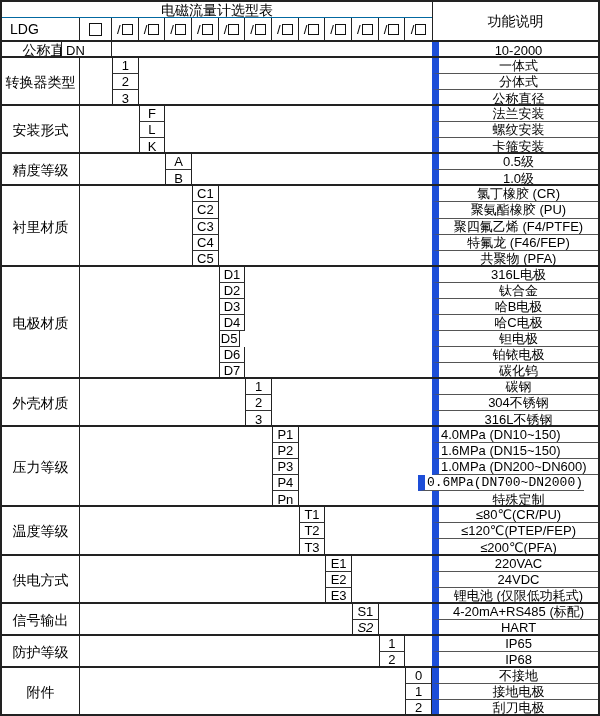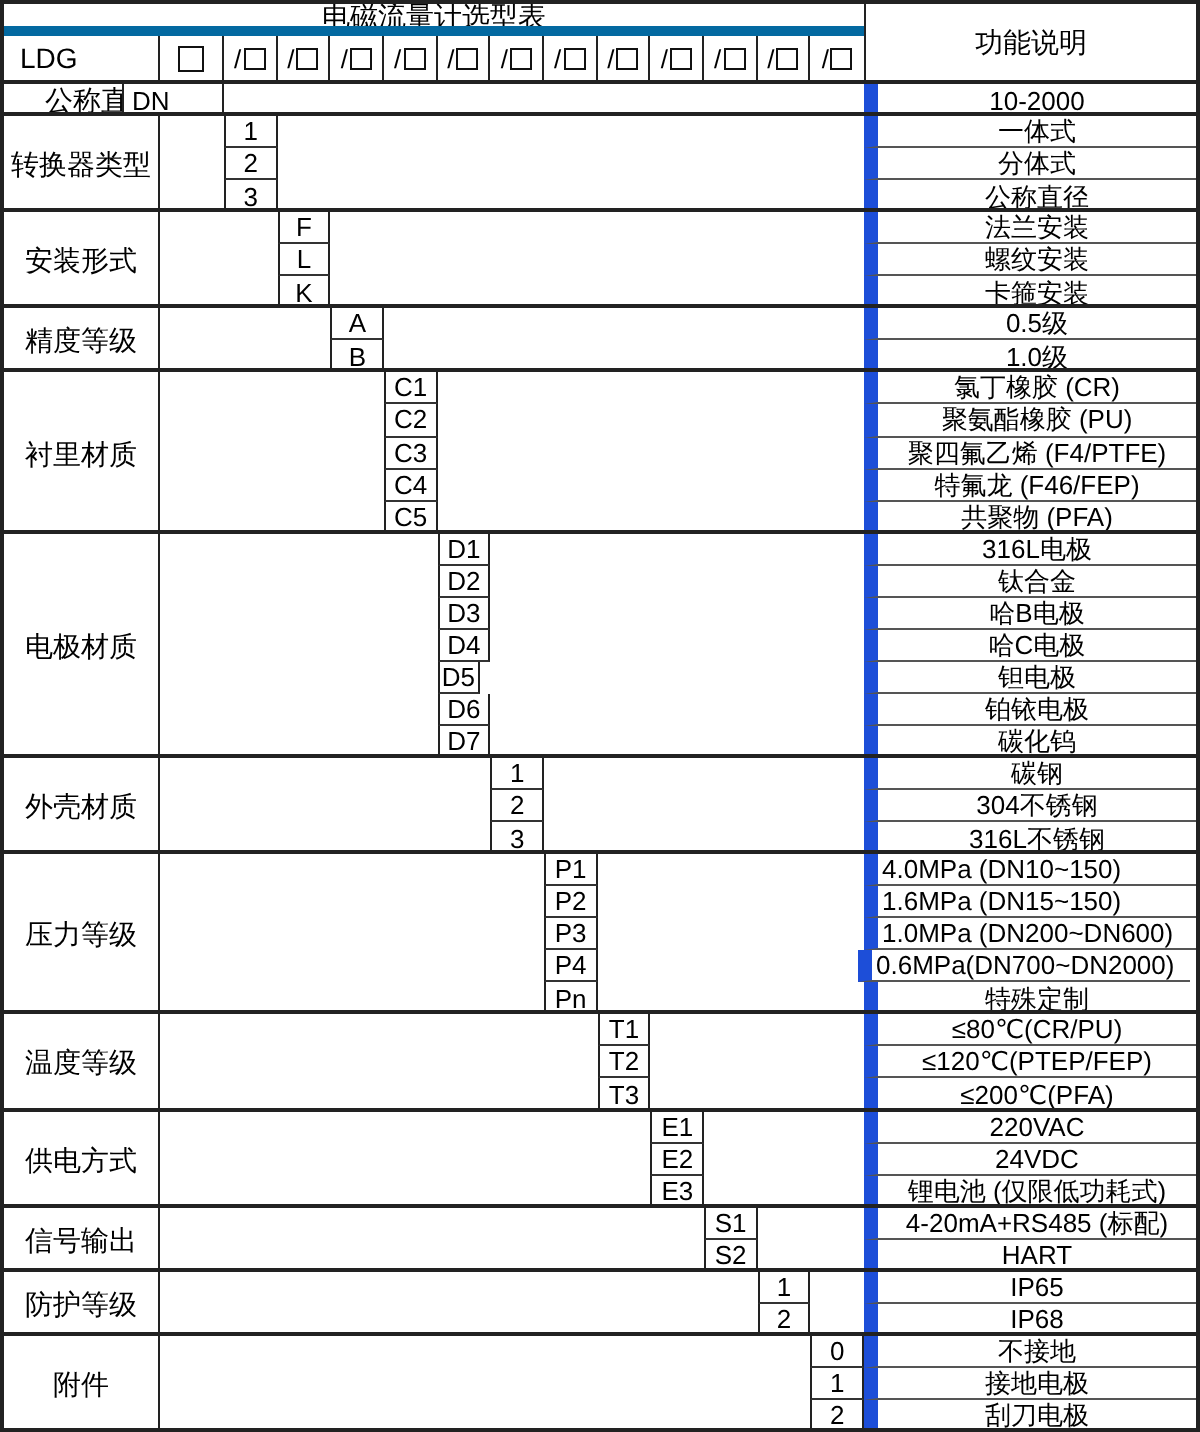--- a/index.html
+++ b/index.html
@@ -25,21 +25,21 @@
   .code { border-left:1px solid #222; border-right:1px solid #222; font-size:13px; }
   .code.hb { border-bottom:1px solid #333; }
   .dncell { border-left:none; justify-content:flex-start; padding-left:4px; }
   .desc { border-left:7px solid #1d4ed8; }
   .desc.hbg { border-bottom:1px solid #555; }
   .desc.alignleft { justify-content:flex-start; padding-left:2px; }
   .sq { width:13px; height:13px; border:1px solid #111; display:inline-block; background:#fff; }
   .sq.sm { width:11px; height:11px; margin-left:1px; }
   #title-cell {
     left:0; top:0; width:430px; height:16px;
-    border-bottom:5px solid #0369a1; font-size:14px;
+    border-bottom:1px solid #0369a1; font-size:14px;
   }
   #func-cell {
     left:430px; top:0; width:166px; height:38px;
     border-left:1px solid #222; font-size:14px;
   }
 </style>
 </head>
 <body>
 
 <div id="table">
@@ -134,21 +134,21 @@
     </div>
     <div class="group" style="left: 0px; top: 423.143px; width: 596px; height: 80.2381px;">
       <div class="cell vr cat" style="left: 0px; top: 0px; width: 78px; height: 80.2381px;">压力等级</div>
       <div class="code cell hb" style="left: 270px; top: 0px; width: 26.6667px; height: 16.0476px;">P1</div>
       <div class="desc cell hbg alignleft" style="left: 430px; top: 0px; width: 172px; height: 16.0476px;">4.0MPa (DN10~150)</div>
       <div class="code cell hb" style="left: 270px; top: 16.0476px; width: 26.6667px; height: 16.0476px;">P2</div>
       <div class="desc cell hbg alignleft" style="left: 430px; top: 16.0476px; width: 166px; height: 16.0476px;">1.6MPa (DN15~150)</div>
       <div class="code cell hb" style="left: 270px; top: 32.0952px; width: 26.6667px; height: 16.0476px;">P3</div>
       <div class="desc cell hbg alignleft" style="left: 430px; top: 32.0952px; width: 166px; height: 16.0476px;">1.0MPa (DN200~DN600)</div>
       <div class="code cell hb" style="left: 270px; top: 48.1429px; width: 26.6667px; height: 16.0476px;">P4</div>
-      <div class="desc cell hbg alignleft" style="left: 427px; top: 48.1429px; width: 166px; height: 16.0476px;">0.6MPa(DN700~DN2000)</div>
+      <div class="desc cell hbg alignleft" style="left: 416px; top: 48.1429px; width: 166px; height: 16.0476px; font-family: Liberation Mono, monospace;">0.6MPa(DN700~DN2000)</div>
       <div class="code cell" style="left: 270px; top: 64.1905px; width: 26.6667px; height: 16.0476px;">Pn</div>
       <div class="desc cell" style="left: 430px; top: 64.1905px; width: 166px; height: 16.0476px;">特殊定制</div>
     </div>
     <div class="group" style="left: 0px; top: 503.381px; width: 596px; height: 48.1429px;">
       <div class="cell vr cat" style="left: 0px; top: 0px; width: 78px; height: 48.1429px;">温度等级</div>
       <div class="code cell hb" style="left: 296.667px; top: 0px; width: 26.6667px; height: 16.0476px;">T1</div>
       <div class="desc cell hbg" style="left: 430px; top: 0px; width: 166px; height: 16.0476px;">≤80℃(CR/PU)</div>
       <div class="code cell hb" style="left: 296.667px; top: 16.0476px; width: 26.6667px; height: 16.0476px;">T2</div>
       <div class="desc cell hbg" style="left: 430px; top: 16.0476px; width: 166px; height: 16.0476px;">≤120℃(PTEP/FEP)</div>
       <div class="code cell" style="left: 296.667px; top: 32.0952px; width: 26.6667px; height: 16.0476px;">T3</div>
@@ -160,21 +160,21 @@
       <div class="desc cell hbg" style="left: 430px; top: 0px; width: 166px; height: 16.0476px;">220VAC</div>
       <div class="code cell hb" style="left: 323.333px; top: 16.0476px; width: 26.6667px; height: 16.0476px;">E2</div>
       <div class="desc cell hbg" style="left: 430px; top: 16.0476px; width: 166px; height: 16.0476px;">24VDC</div>
       <div class="code cell" style="left: 323.333px; top: 32.0952px; width: 26.6667px; height: 16.0476px;">E3</div>
       <div class="desc cell" style="left: 430px; top: 32.0952px; width: 166px; height: 16.0476px;">锂电池 (仅限低功耗式)</div>
     </div>
     <div class="group" style="left: 0px; top: 599.667px; width: 596px; height: 32.0952px;">
       <div class="cell vr cat" style="left: 0px; top: 0px; width: 78px; height: 32.0952px;">信号输出</div>
       <div class="code cell hb" style="left: 350px; top: 0px; width: 26.6667px; height: 16.0476px;">S1</div>
       <div class="desc cell hbg" style="left: 430px; top: 0px; width: 166px; height: 16.0476px;">4-20mA+RS485 (标配)</div>
-      <div class="code cell" style="left: 350px; top: 16.0476px; width: 26.6667px; height: 16.0476px;">S2</div>
+      <div class="code cell" style="left: 350px; top: 16.0476px; width: 26.6667px; height: 16.0476px; font-style: italic;">S2</div>
       <div class="desc cell" style="left: 430px; top: 16.0476px; width: 166px; height: 16.0476px;">HART</div>
     </div>
     <div class="group" style="left: 0px; top: 631.762px; width: 596px; height: 32.0952px;">
       <div class="cell vr cat" style="left: 0px; top: 0px; width: 78px; height: 32.0952px;">防护等级</div>
       <div class="code cell hb" style="left: 376.667px; top: 0px; width: 26.6667px; height: 16.0476px;">1</div>
       <div class="desc cell hbg" style="left: 430px; top: 0px; width: 166px; height: 16.0476px;">IP65</div>
       <div class="code cell" style="left: 376.667px; top: 16.0476px; width: 26.6667px; height: 16.0476px;">2</div>
       <div class="desc cell" style="left: 430px; top: 16.0476px; width: 166px; height: 16.0476px;">IP68</div>
     </div>
     <div class="group" style="left: 0px; top: 663.857px; width: 596px; height: 48.1429px;">

